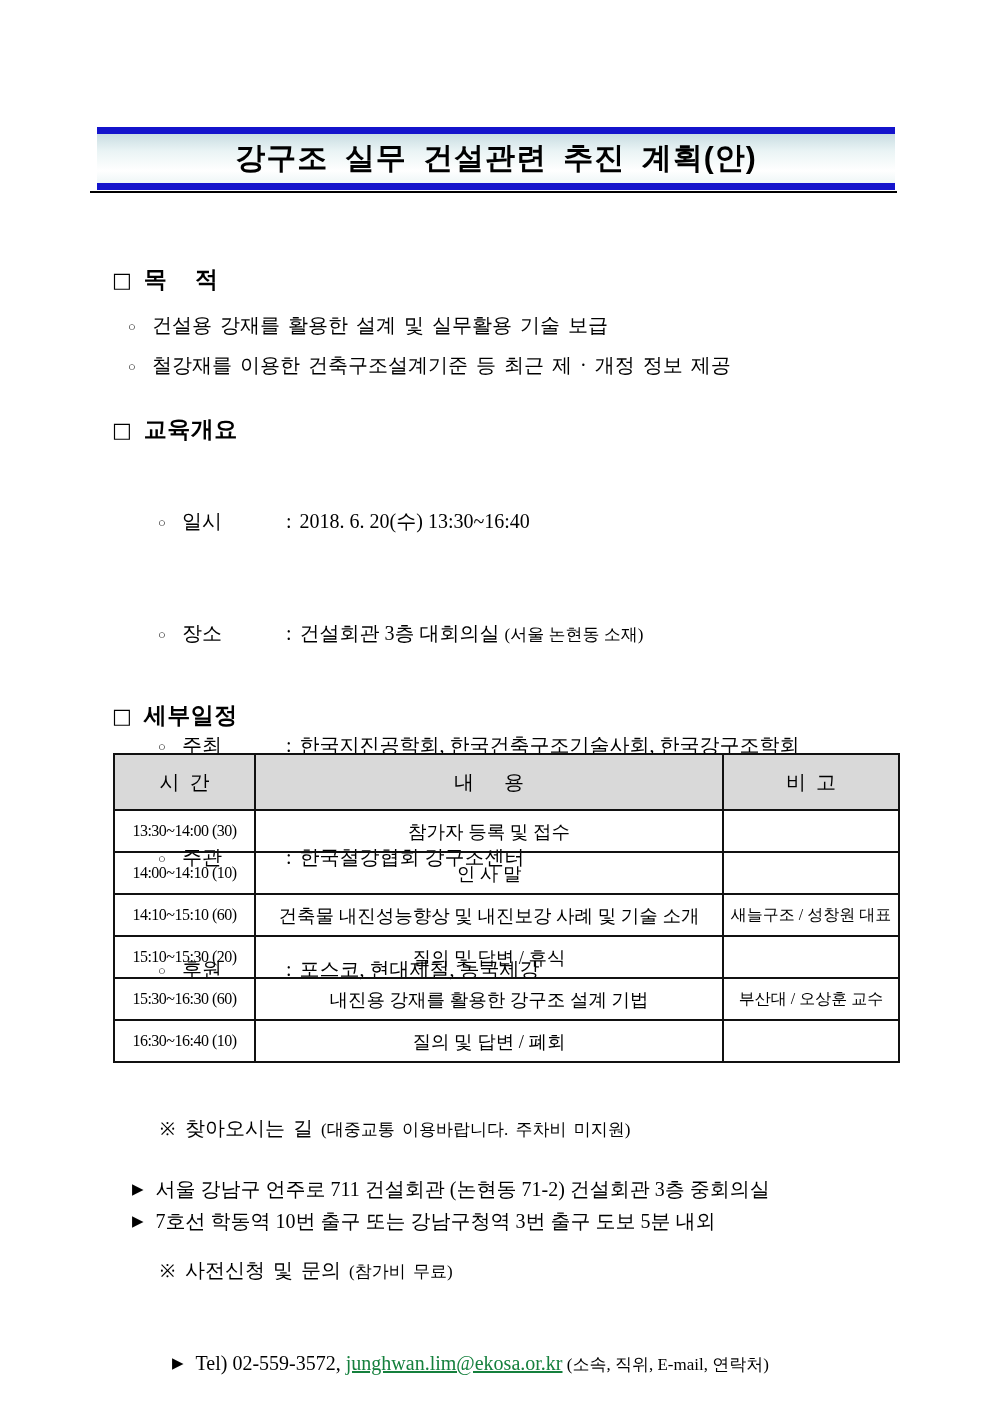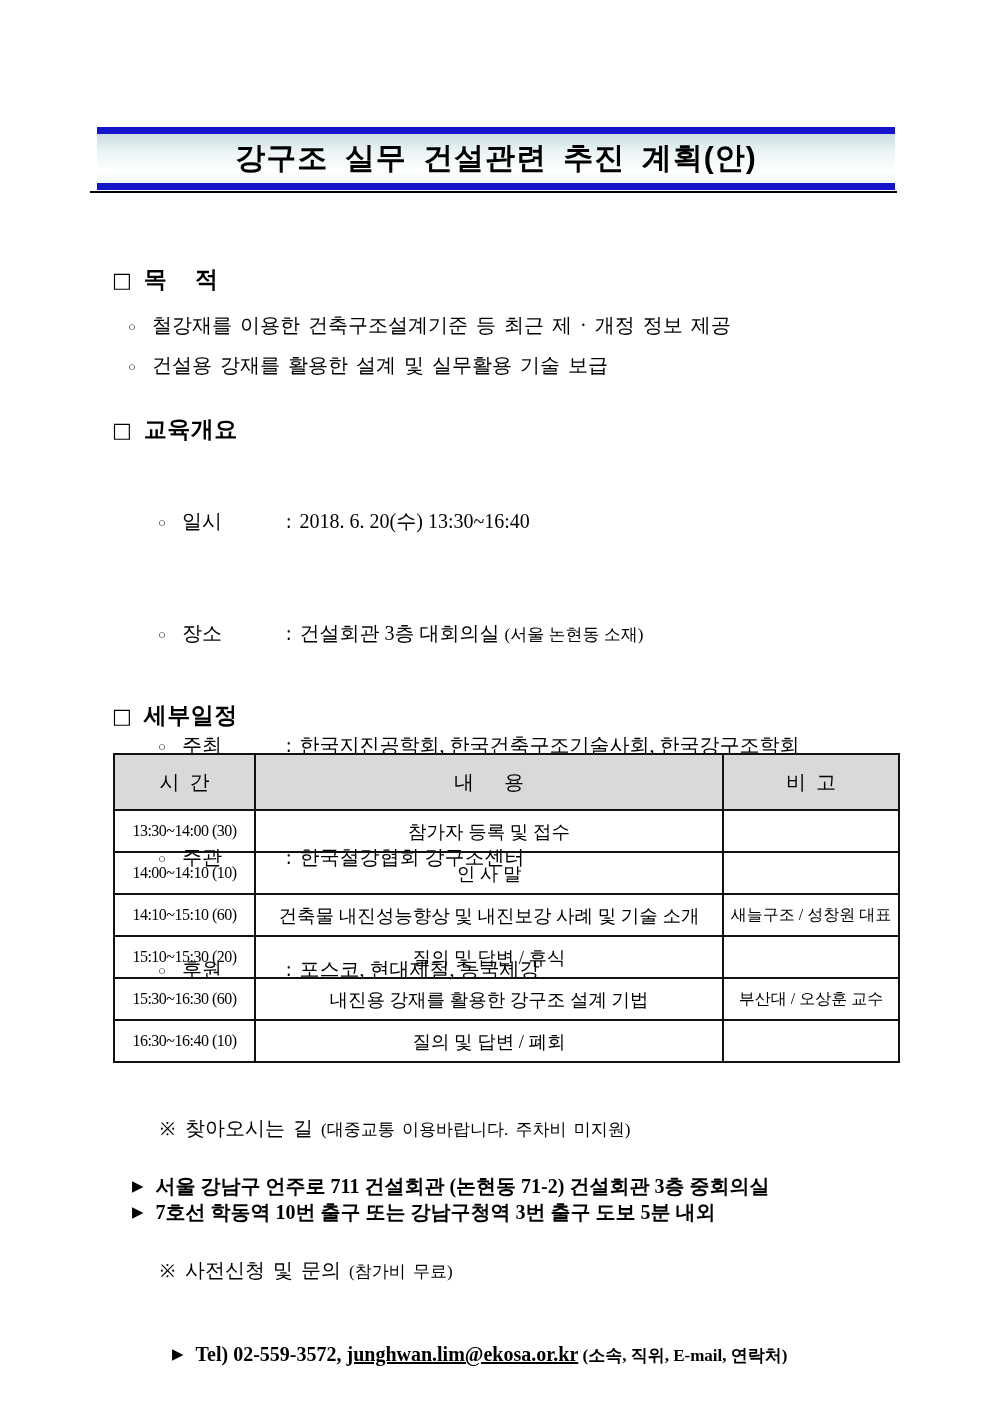--- a/index.html
+++ b/index.html
@@ -63,23 +63,23 @@
   td.c-time { font-size:16px; letter-spacing:-0.5px; white-space:nowrap; }
   td.c-content { font-size:18.5px; white-space:nowrap; }
   td.c-remark { font-size:16px; white-space:nowrap; }
 
   
   .note-block { position:absolute; left:112px; }
   .note-head { font-size:20px; word-spacing:3px; white-space:pre; }
   .note-head .mark { font-size:18px; margin-right:10px; }
   .note-head .small { font-size:17px; }
   .note-items { margin-top:8px; }
-  .note-items .row { line-height:26px; font-size:20px; white-space:pre; margin-left:20px;font-weight:bold; }
+  .note-items .row { line-height:32px; font-size:20px; white-space:pre; margin-left:20px; }
   .arrow { font-family:"DejaVu Sans",sans-serif; font-size:15px; margin-right:12px; vertical-align:2px; }
-  .email-link { color:#000000; text-decoration:underline; }
+  .email-link { color:#15803d; text-decoration:underline; }
   .tel-note { font-size:17px; }
 </style>
 </head>
 <body>
 
 <div class="page">
 
   <div class="banner">
     <div class="bar"></div>
     <div class="mid">
@@ -87,22 +87,22 @@
     </div>
     <div class="bar"></div>
   </div>
   <div class="banner-underline"></div>
 
   <div class="sec-heading" style="left:112px; top:264px;">
     <span class="sq">□</span>
     <span class="sec-title">목    적</span>
   </div>
   <div class="blist" style="top:306px;">
+    <div class="row"><span class="bullet">○</span><span>건설용 강재를 활용한 설계 및 실무활용 기술 보급</span></div>
     <div class="row"><span class="bullet">○</span><span>철강재를 이용한 건축구조설계기준 등 최근 제 · 개정 정보 제공</span></div>
-    <div class="row"><span class="bullet">○</span><span>건설용 강재를 활용한 설계 및 실무활용 기술 보급</span></div>
   </div>
 
   <div class="sec-heading" style="left:112px; top:414px;">
     <span class="sq">□</span>
     <span class="sec-title">교육개요</span>
   </div>
   <div class="olist" style="top:466px;">
     <div class="row">
       <span class="bullet">○</span><span class="label">일시</span><span class="colon">:</span><span>2018. 6. 20(수) 13:30~16:40</span><span class="note"></span>
     </div>

